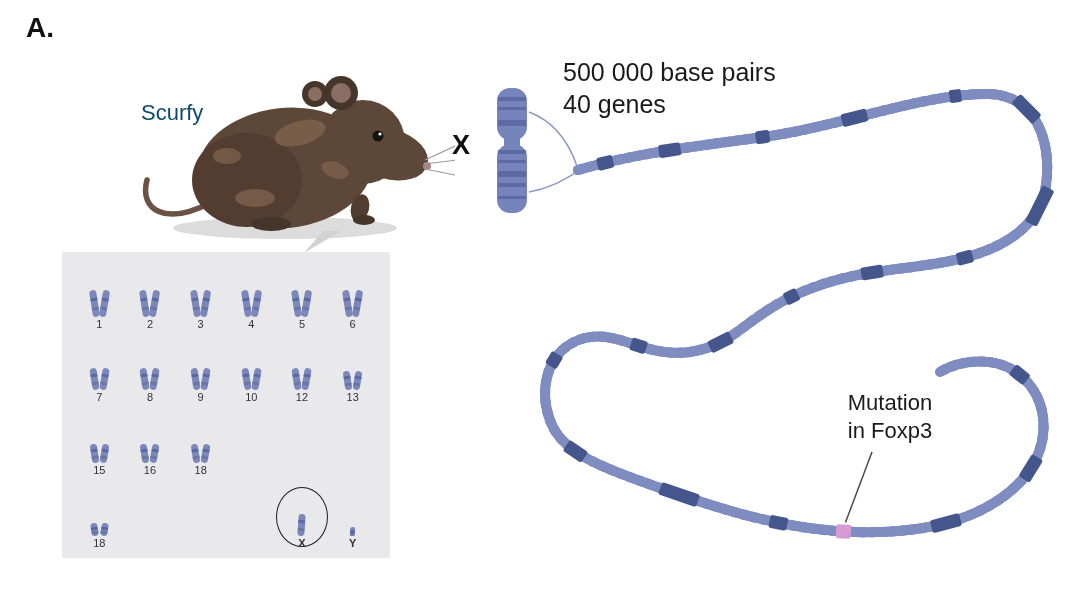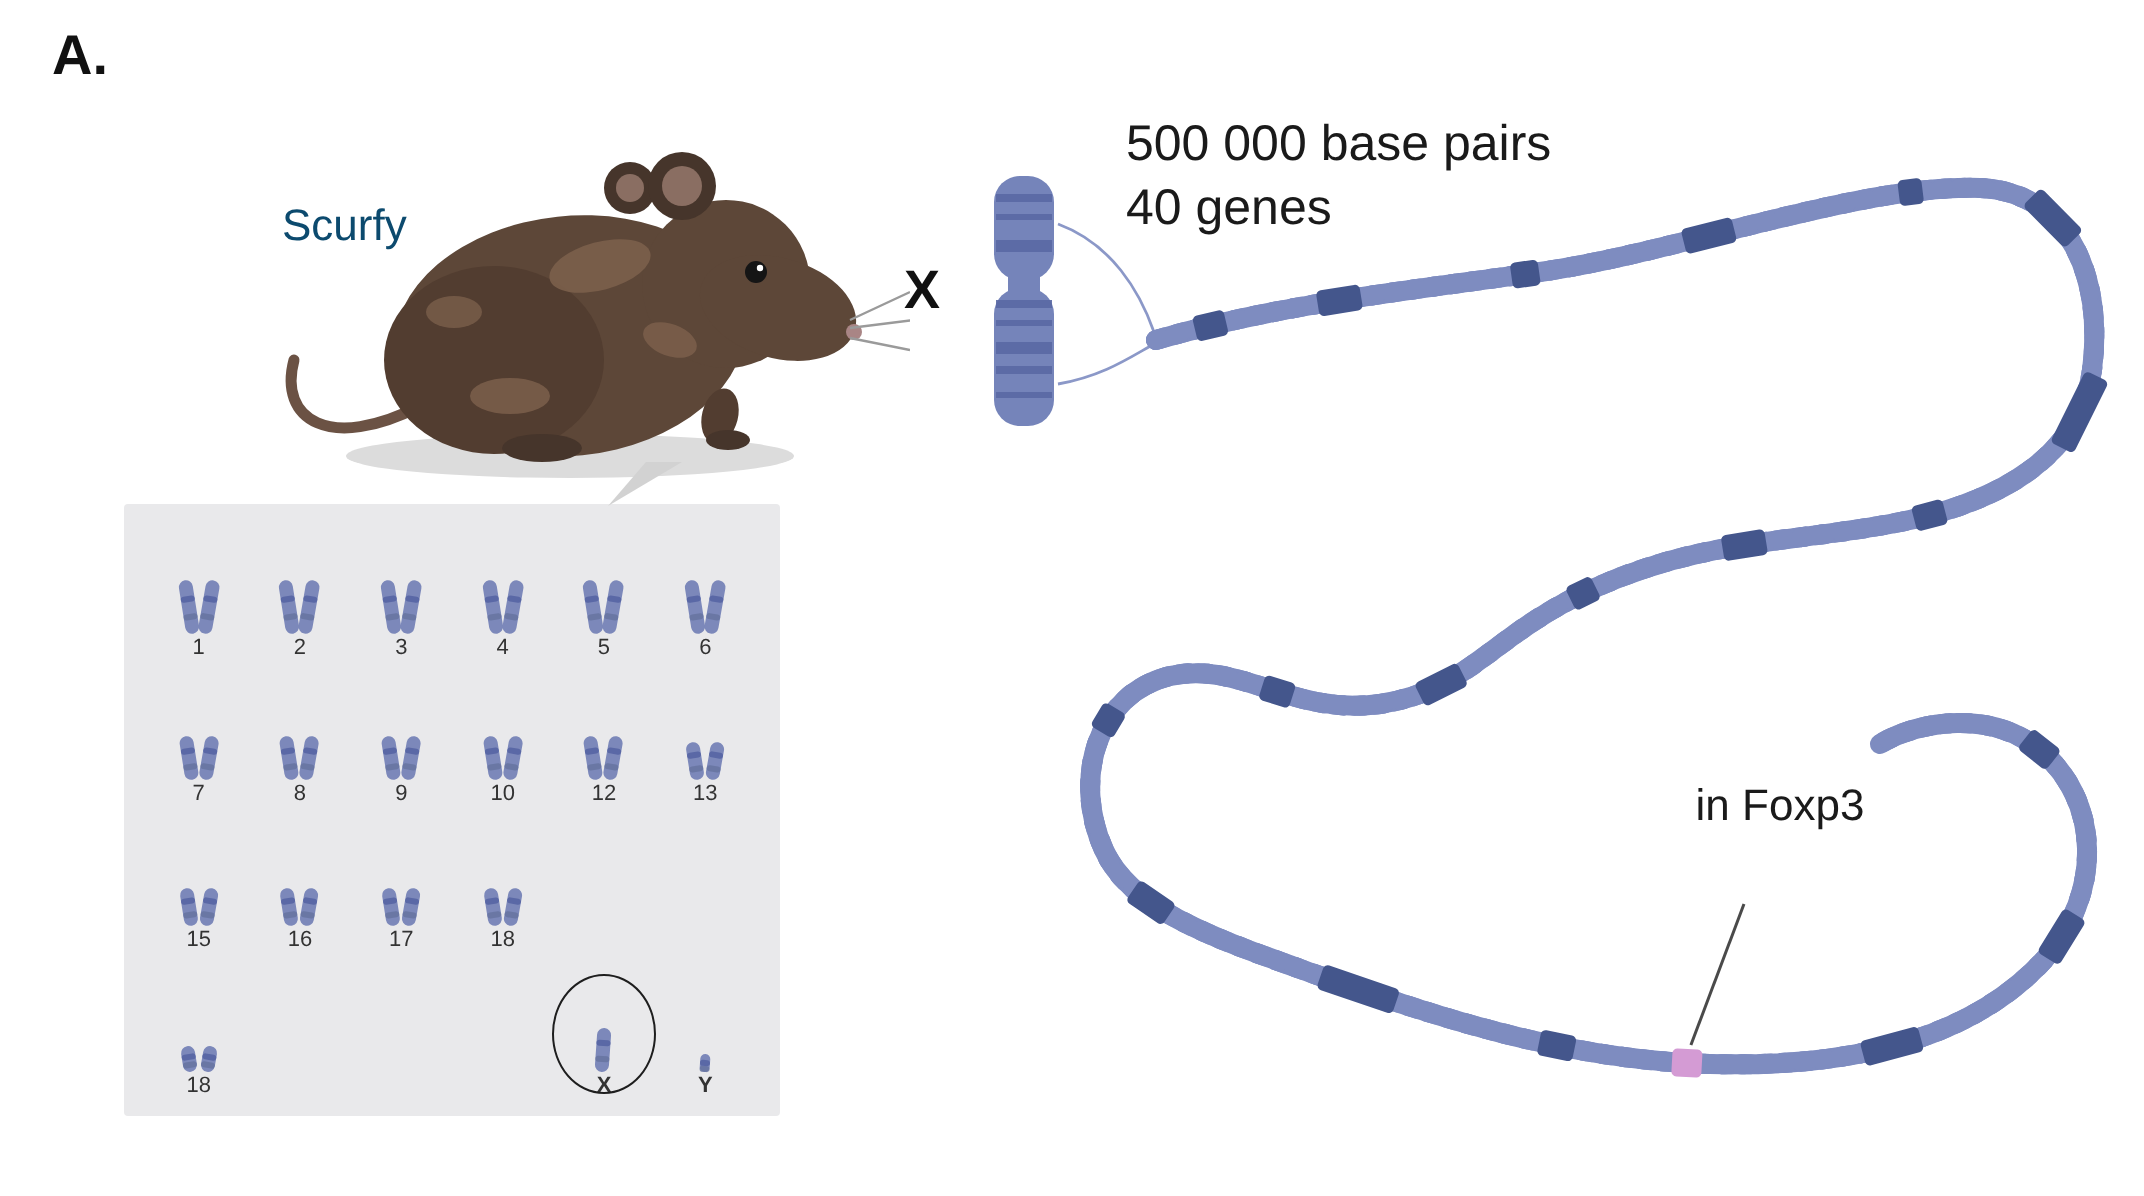--- a/index.html
+++ b/index.html
@@ -172,27 +172,20 @@
           <span class="chr"></span>
           <span class="chr"></span>
         </div>
         <span class="knum">16</span>
       </div>
     <div class="kcell r3">
         <div class="pair">
           <span class="chr"></span>
           <span class="chr"></span>
         </div>
-        <span class="knum">17</span>
-      </div>
-    <div class="kcell r3">
-        <div class="pair">
-          <span class="chr"></span>
-          <span class="chr"></span>
-        </div>
         <span class="knum">18</span>
       </div>
 
     <div class="kcell p19">
         <div class="pair">
           <span class="chr"></span>
           <span class="chr"></span>
         </div>
         <span class="knum">18</span>
       </div>
@@ -210,20 +203,21 @@
         <span class="knum b">Y</span>
       </div>
   </div>
 
   <div class="abs bp-note">
     <div>500 000 base pairs</div>
     <div>40 genes</div>
   </div>
   <div class="abs x-label">X</div>
   <div class="abs mutation-label">
+    <div>Mutation</div>
     <div>in Foxp3</div>
   </div>
 
   <svg id="dna-svg" class="abs page-svg" width="1072" height="598" viewBox="0 0 1072 598">
 
     <polygon points="323,231 341,231 304,253" fill="#d2d2d2"></polygon>
 
     <g>
       <rect x="497" y="88" width="30" height="52" rx="13" fill="#7584ba"></rect>
       <rect x="497" y="144" width="30" height="69" rx="13" fill="#7584ba"></rect>

